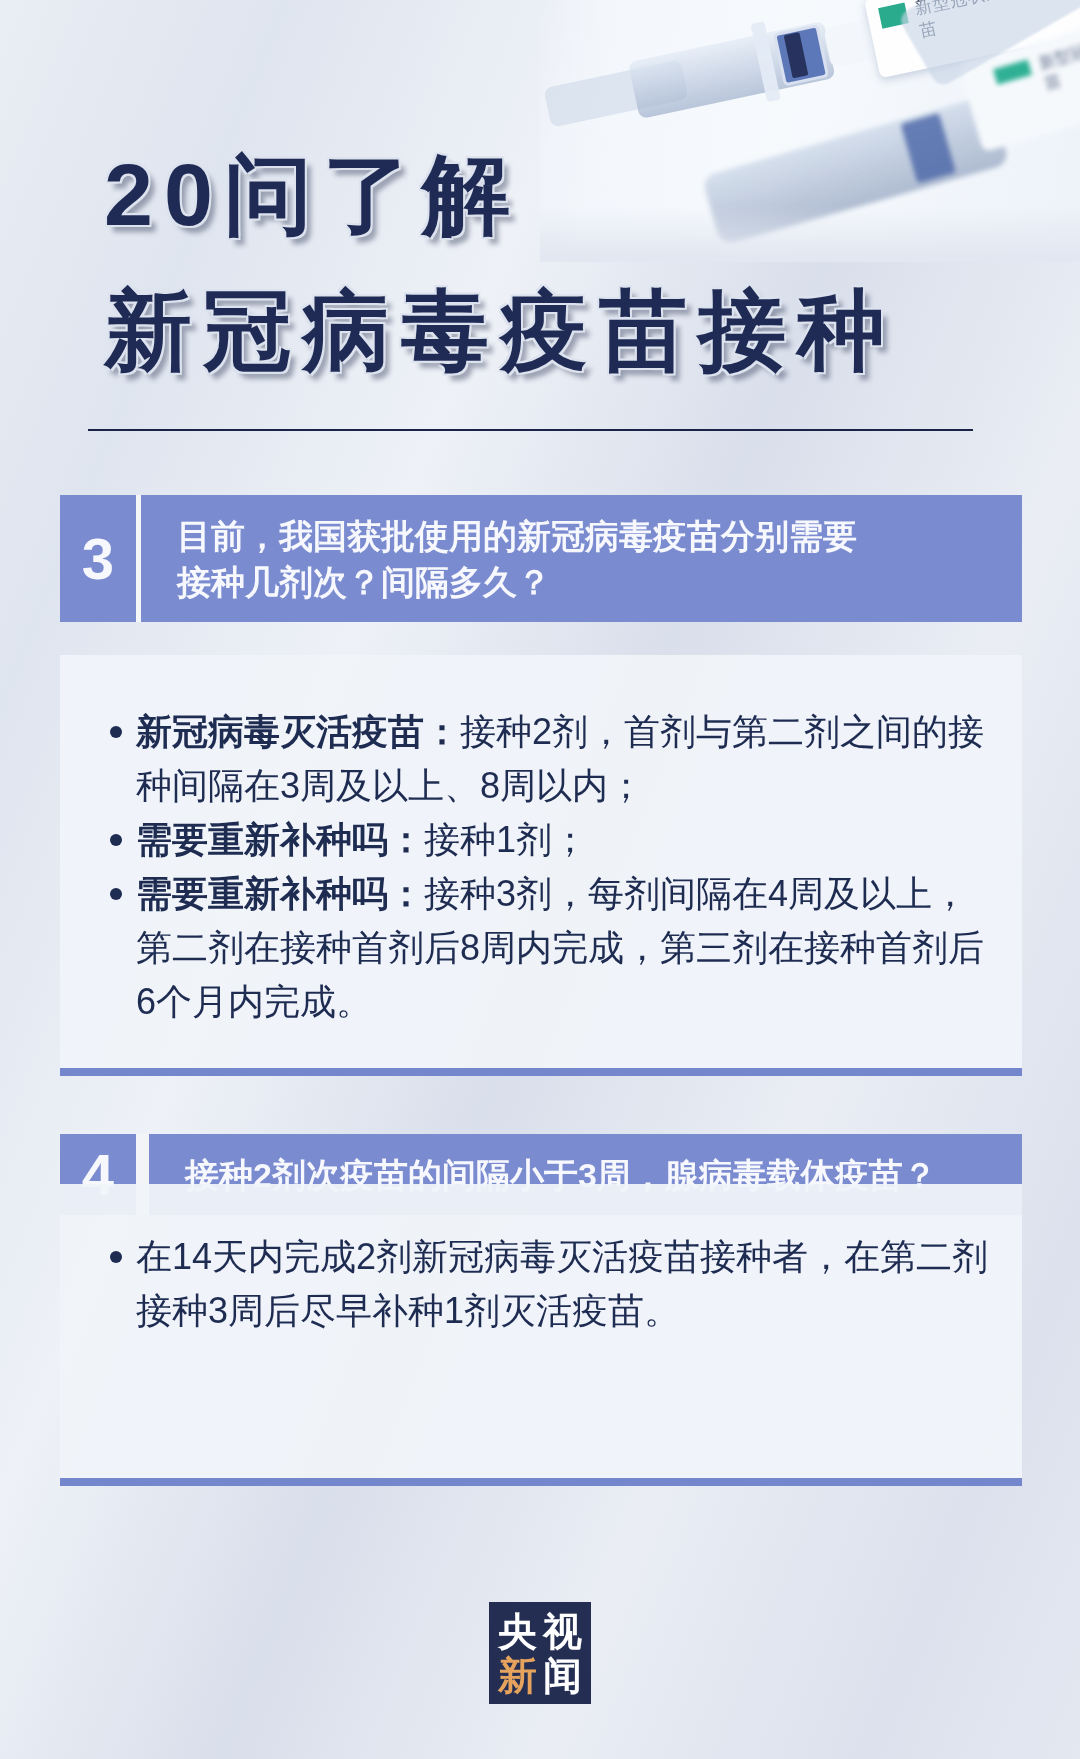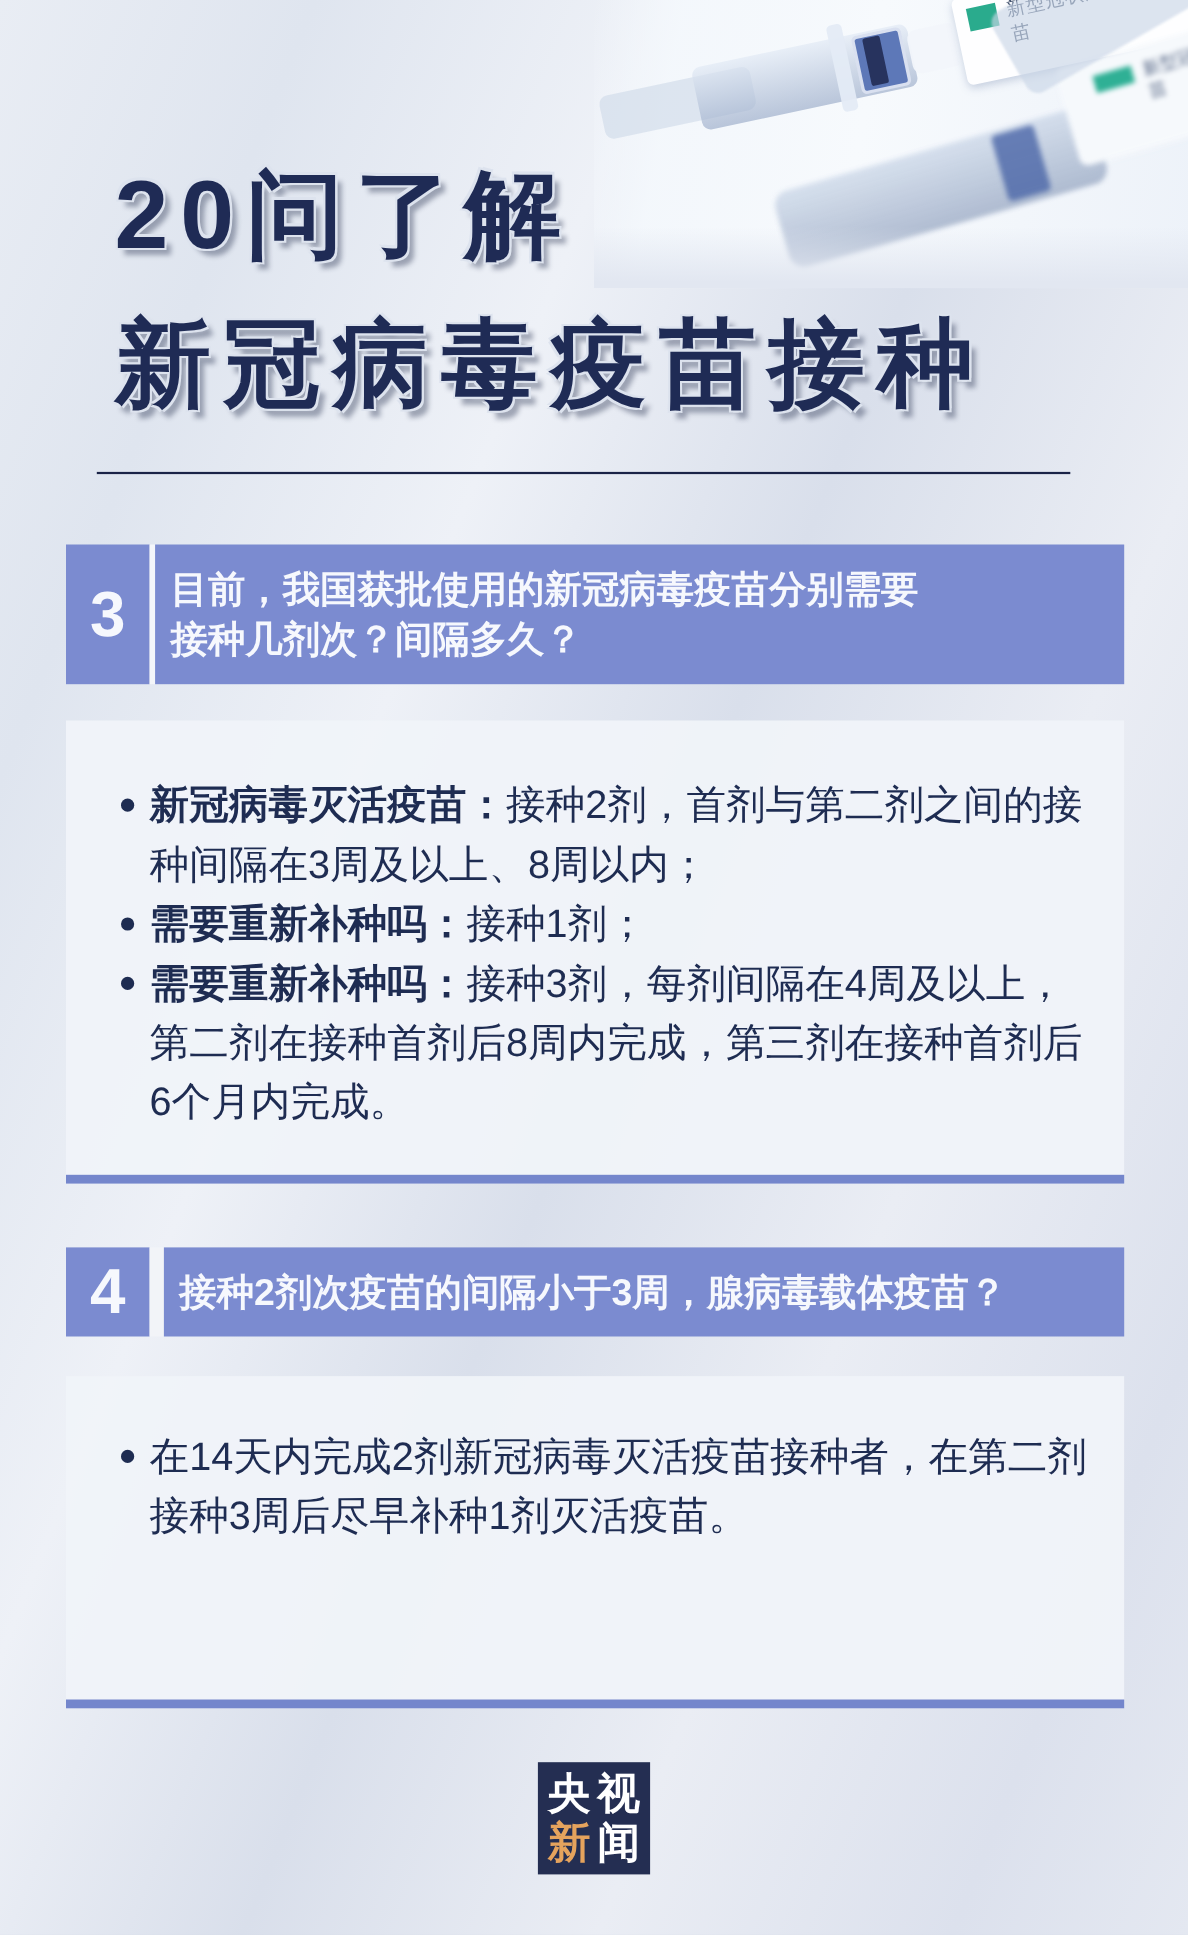--- a/index.html
+++ b/index.html
@@ -60,28 +60,28 @@
   .title-rule{ position:absolute; left:88px; top:429px; width:885px; height:2px; background:#1a2347; }
 
   
   .q-header{ position:absolute; left:60px; width:962px; display:flex; align-items:stretch; }
   .q3-header{ top:495px; height:127px; }
   .q4-header{ top:1134px; height:81px; }
   .q-num{ width:76px; flex:0 0 76px; display:flex; align-items:center; justify-content:center;
           background:#7b8bd0; color:#f6f8fd; font-size:58px; font-weight:700; }
   .q-sep{ flex:0 0 5px; background:#f4f6fa; }
   .q-sep-wide{ flex:0 0 13px; background:#f2f4f8; }
-  .q-text{ flex:1; background:#7b8bd0; display:flex; align-items:center; padding-left:14px;
+  .q-text{ flex:1; background:#7b8bd0; display:flex; align-items:center; padding-left:36px;
            color:#f6f8fd; font-size:34px; line-height:46px; font-weight:700; white-space:pre-wrap; }
 
   
   .answer-box{ position:absolute; left:60px; width:962px; background:rgba(240,243,249,.95);
                border-bottom:8px solid #7486cc; }
   .box3{ top:655px; height:421px; padding:50px 14px 0 0; }
-  .box4{ top:1251px; height:302px; padding:46px 14px 0 0; }
+  .box4{ top:1184px; height:302px; padding:46px 14px 0 0; }
   .bullet{ position:relative; padding-left:76px; font-size:36px; line-height:54px; color:#1e2c52; }
   .dot{ position:absolute; left:50px; top:21px; width:12px; height:12px; border-radius:50%; background:#1e2c52; }
   .b-label{ font-weight:700; white-space:pre-wrap; }
   .b-text{ font-weight:400; white-space:pre-wrap; }
 
   
   .footer-logo{ position:absolute; left:489px; top:1602px; width:102px; height:102px;
     background:#242e52; display:grid; grid-template-columns:1fr 1fr; grid-template-rows:1fr 1fr;
     place-items:center; padding:7px 6px; }
   .logo-char{ font-size:39px; line-height:1; font-weight:700; color:#ffffff; }

